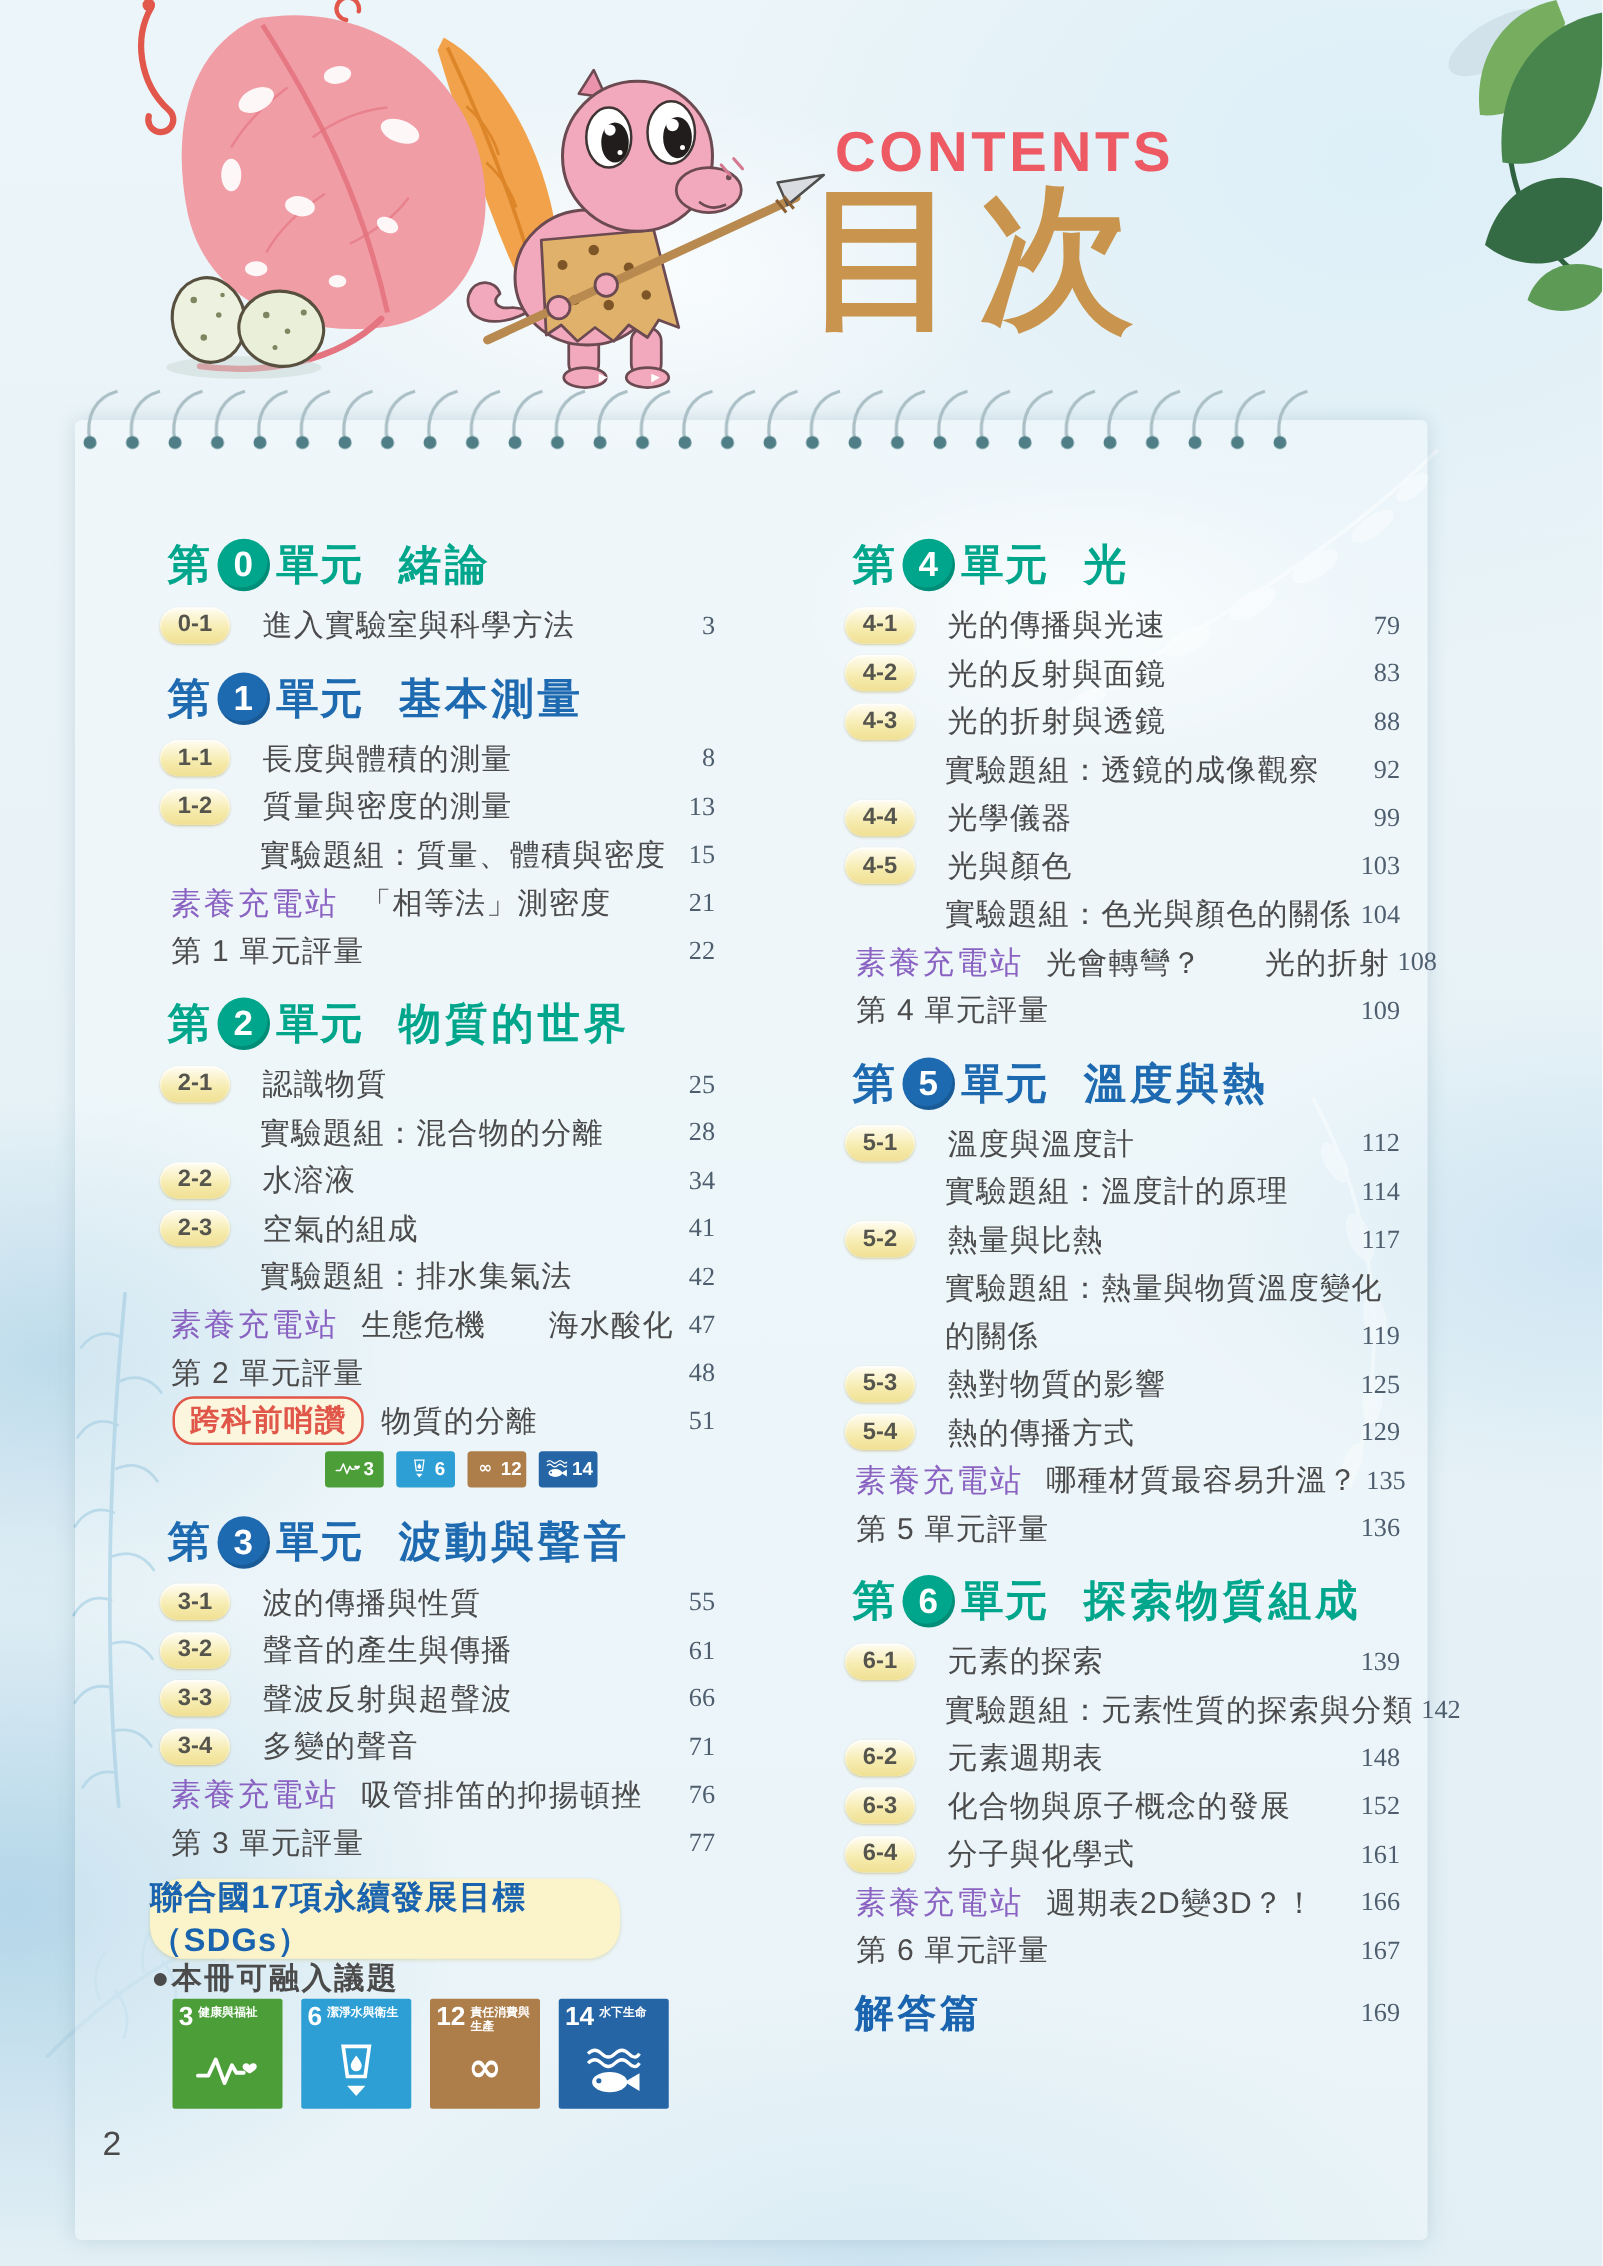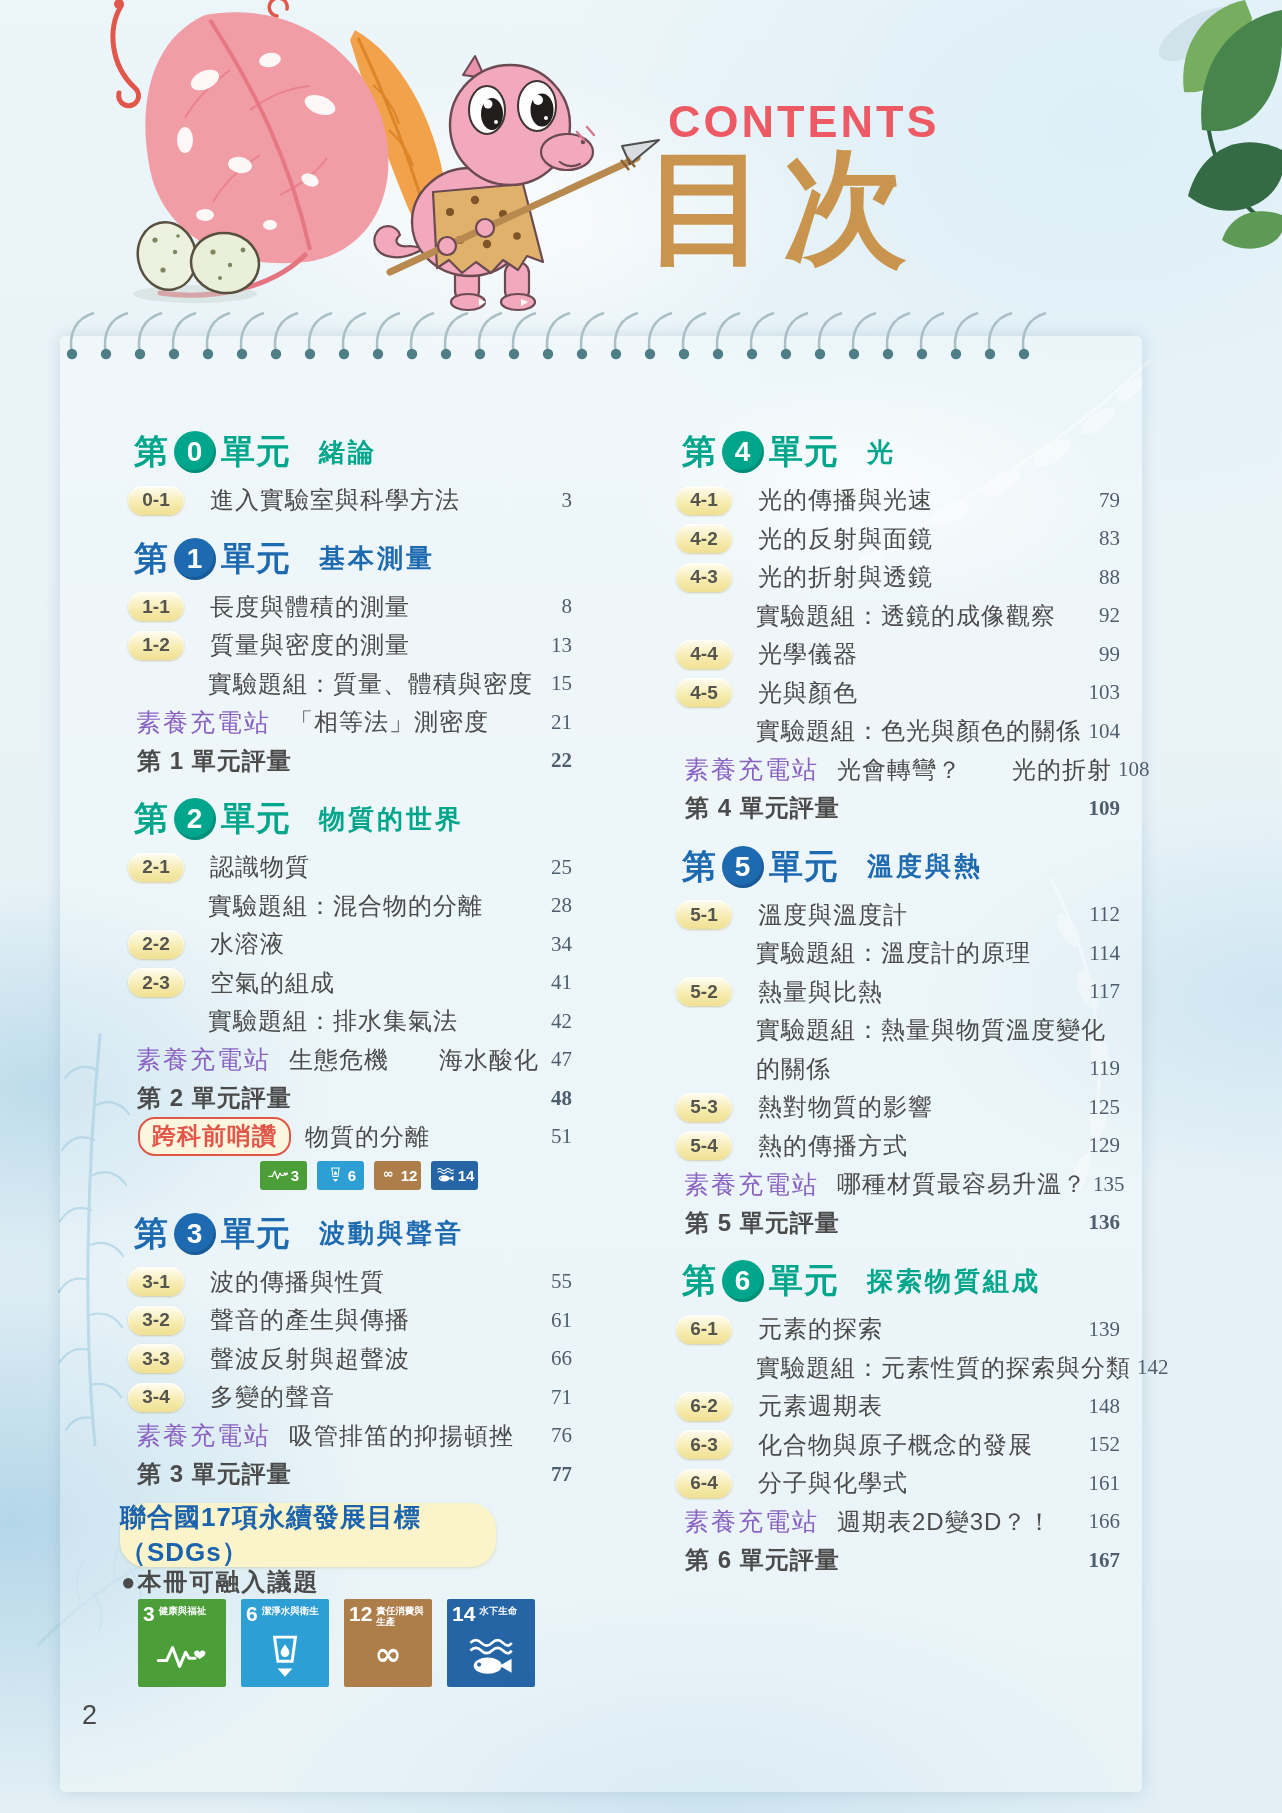--- a/index.html
+++ b/index.html
@@ -37,24 +37,24 @@
     background:linear-gradient(180deg,#fffdf2,#f6ebae 60%,#f0e093);
     box-shadow:0 1px 2px rgba(170,150,70,.45), inset 0 1px 2px #fff;
     display:flex;align-items:center;justify-content:center;
     font-weight:bold;font-size:19px;color:#55554d;letter-spacing:0;}
   .row.unit{height:46px;margin-top:16px;margin-bottom:6px;padding-left:14px;font-weight:bold;}
   .row.unit:first-child{margin-top:0;}
   .u-t{font-size:34px;}
   .u-circle{width:42px;height:42px;border-radius:50%;margin:0 5px;flex:0 0 42px;
     display:flex;align-items:center;justify-content:center;color:#fff;font-size:28px;
     font-weight:bold;box-shadow:inset -2px -3px 0 rgba(0,0,0,.14);}
-  .u-name{font-size:26px;margin-left:28px;letter-spacing:3px;}
+  .u-name{font-size:34px;margin-left:28px;letter-spacing:3px;}
   .row.station{padding-left:16px;}
   .st-label{color:#8a63c2;font-weight:normal;font-size:25px;letter-spacing:2px;margin-right:18px;}
-  .row.review{padding-left:17px;font-weight:bold;text-align:right;}
+  .row.review{padding-left:17px;font-weight:normal;text-align:right;}
   .row.cross{padding-left:18px;}
   .cross-badge{border:2.5px solid #e0574a;color:#e0574a;background:#fdf6de;border-radius:17px;
     padding:1px 12px 2px;font-weight:bold;font-size:24px;letter-spacing:1px;margin-right:14px;}
   .row.minis{padding-left:140px;gap:10px;}
   .mini{width:47px;height:29px;border-radius:3px;display:flex;align-items:center;
     justify-content:center;gap:2px;}
   .mini svg{width:21px;height:16px;display:block;}
   .mini b{color:#fff;font-size:15px;letter-spacing:0;}
   .row.answers{height:46px;margin-top:8px;padding-left:16px;}
   .row.answers .t{font-size:31px;font-weight:bold;color:#1a63ae;letter-spacing:3px;}
@@ -531,20 +531,24 @@
       </div>
       <div class="row station">
         <span class="st-label">素養充電站</span>
         <span class="t">週期表2D變3D？！</span>
         <span class="pg">166</span>
       </div>
       <div class="row review">
         <span class="t">第 6 單元評量</span>
         <span class="pg">167</span>
       </div>
+      <div class="row answers">
+        <span class="t">解答篇</span>
+        <span class="pg">169</span>
+      </div>
     </div>
 
   <div id="banner">聯合國17項永續發展目標（SDGs）</div>
   <div id="note">●本冊可融入議題</div>
   <div id="sdg-tiles">
       <div class="tile" style="background: rgb(76, 159, 56);">
         <div class="tile-head">
           <span class="tile-num">3</span>
           <span class="tile-label">健康與福祉</span>
         </div>

